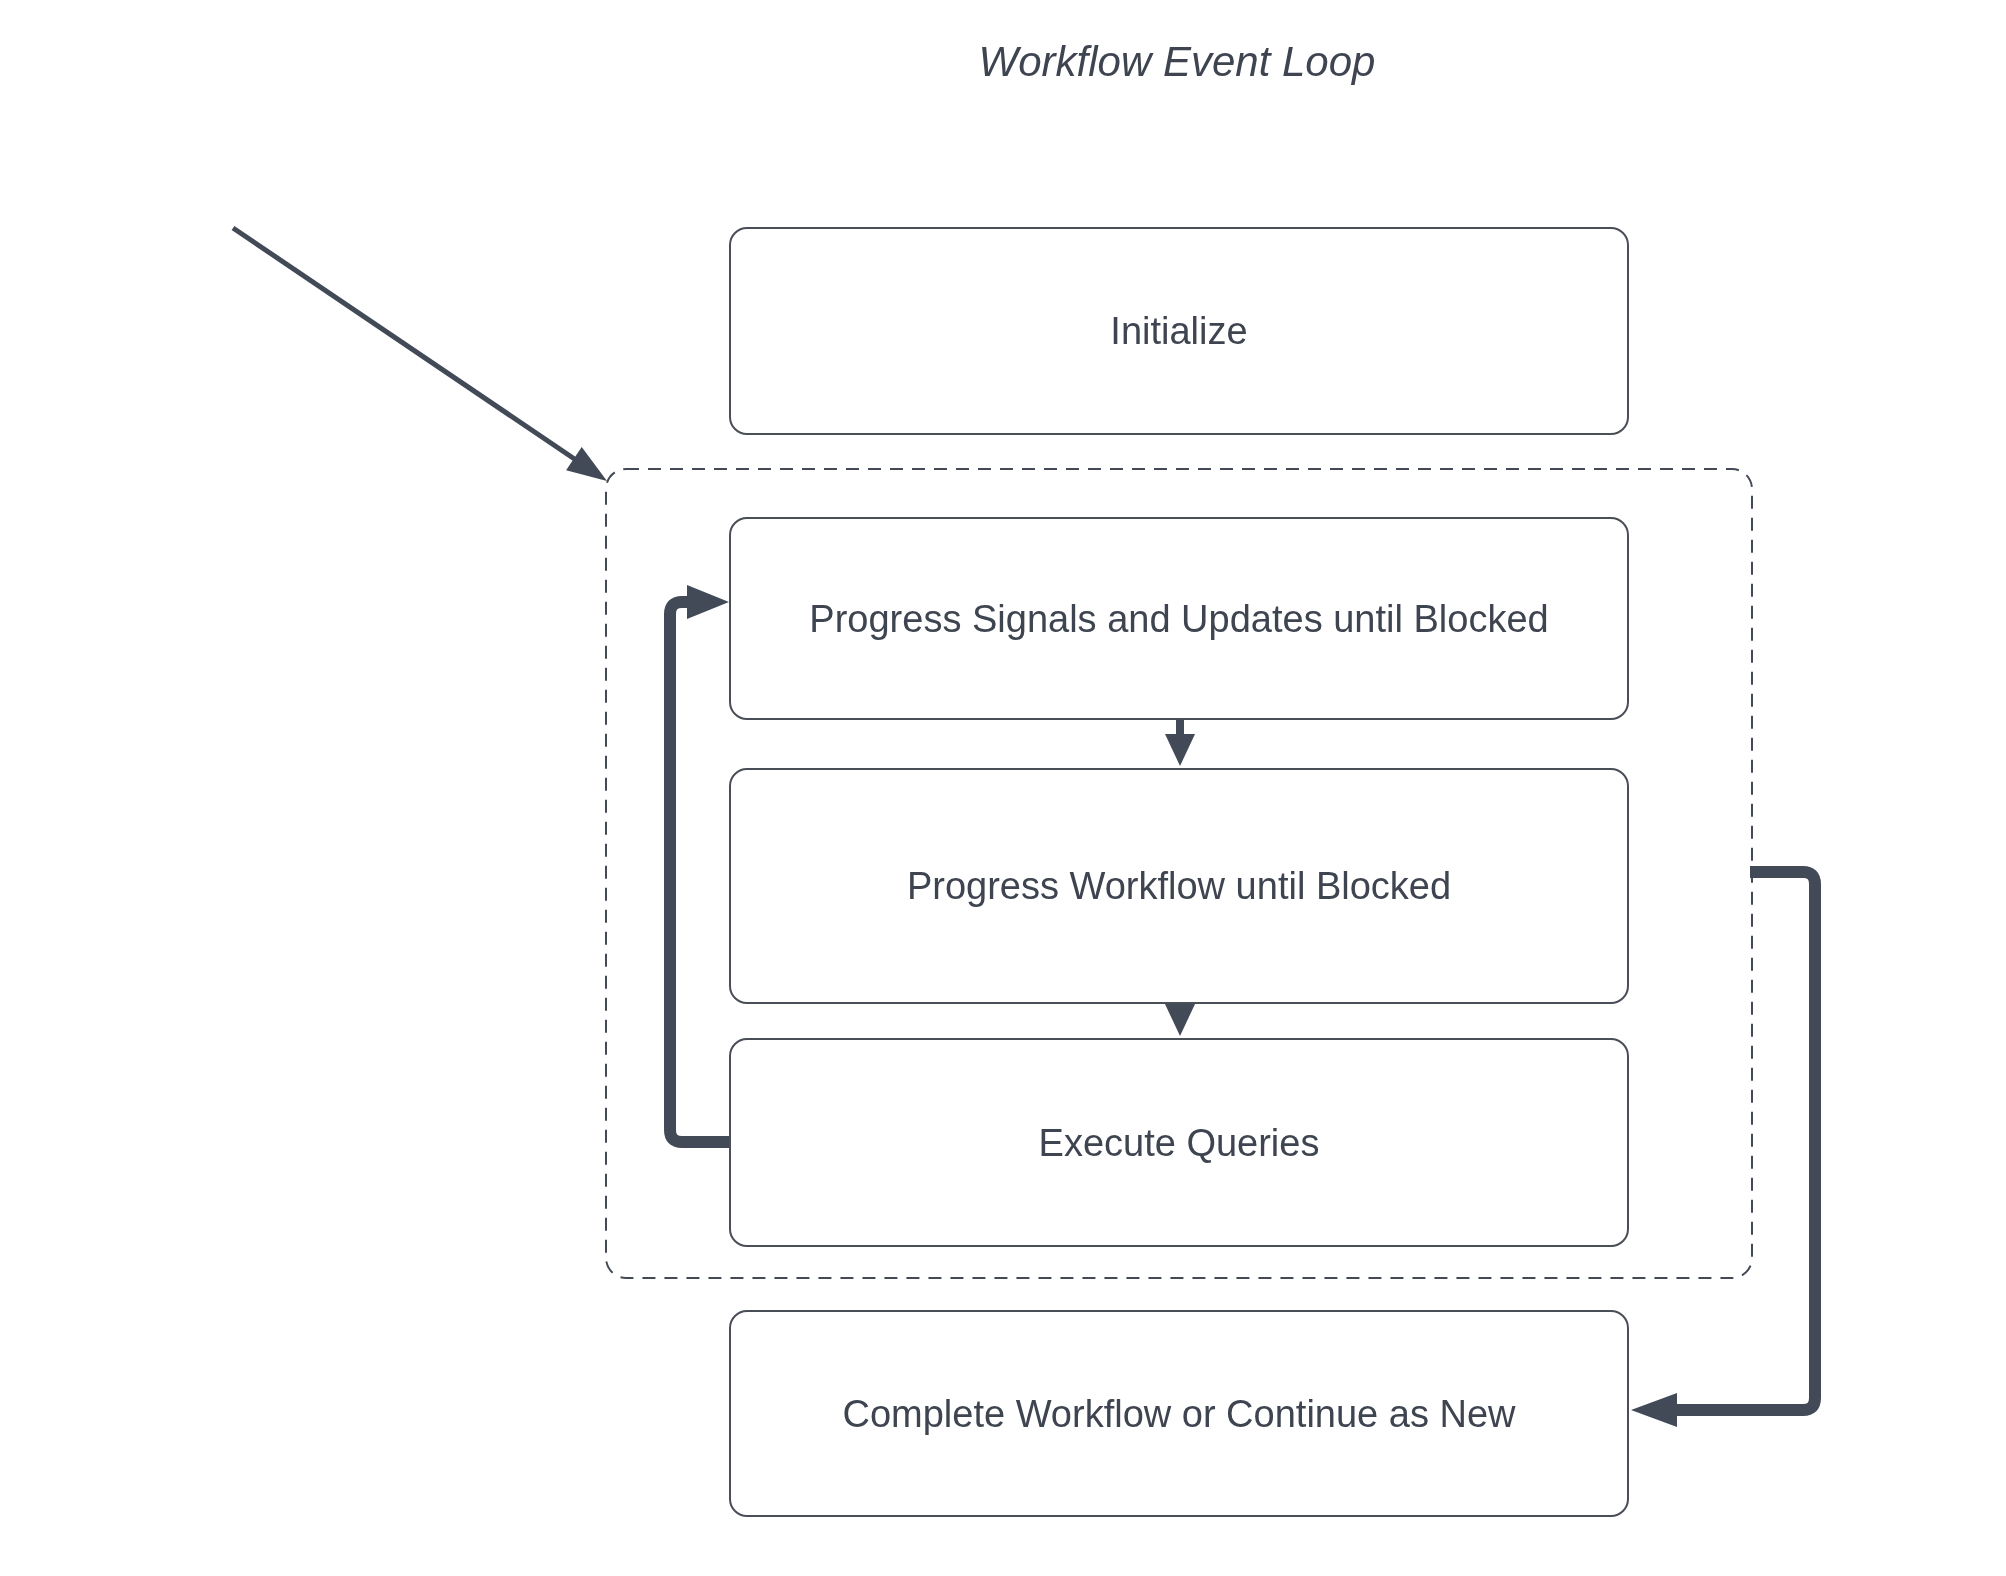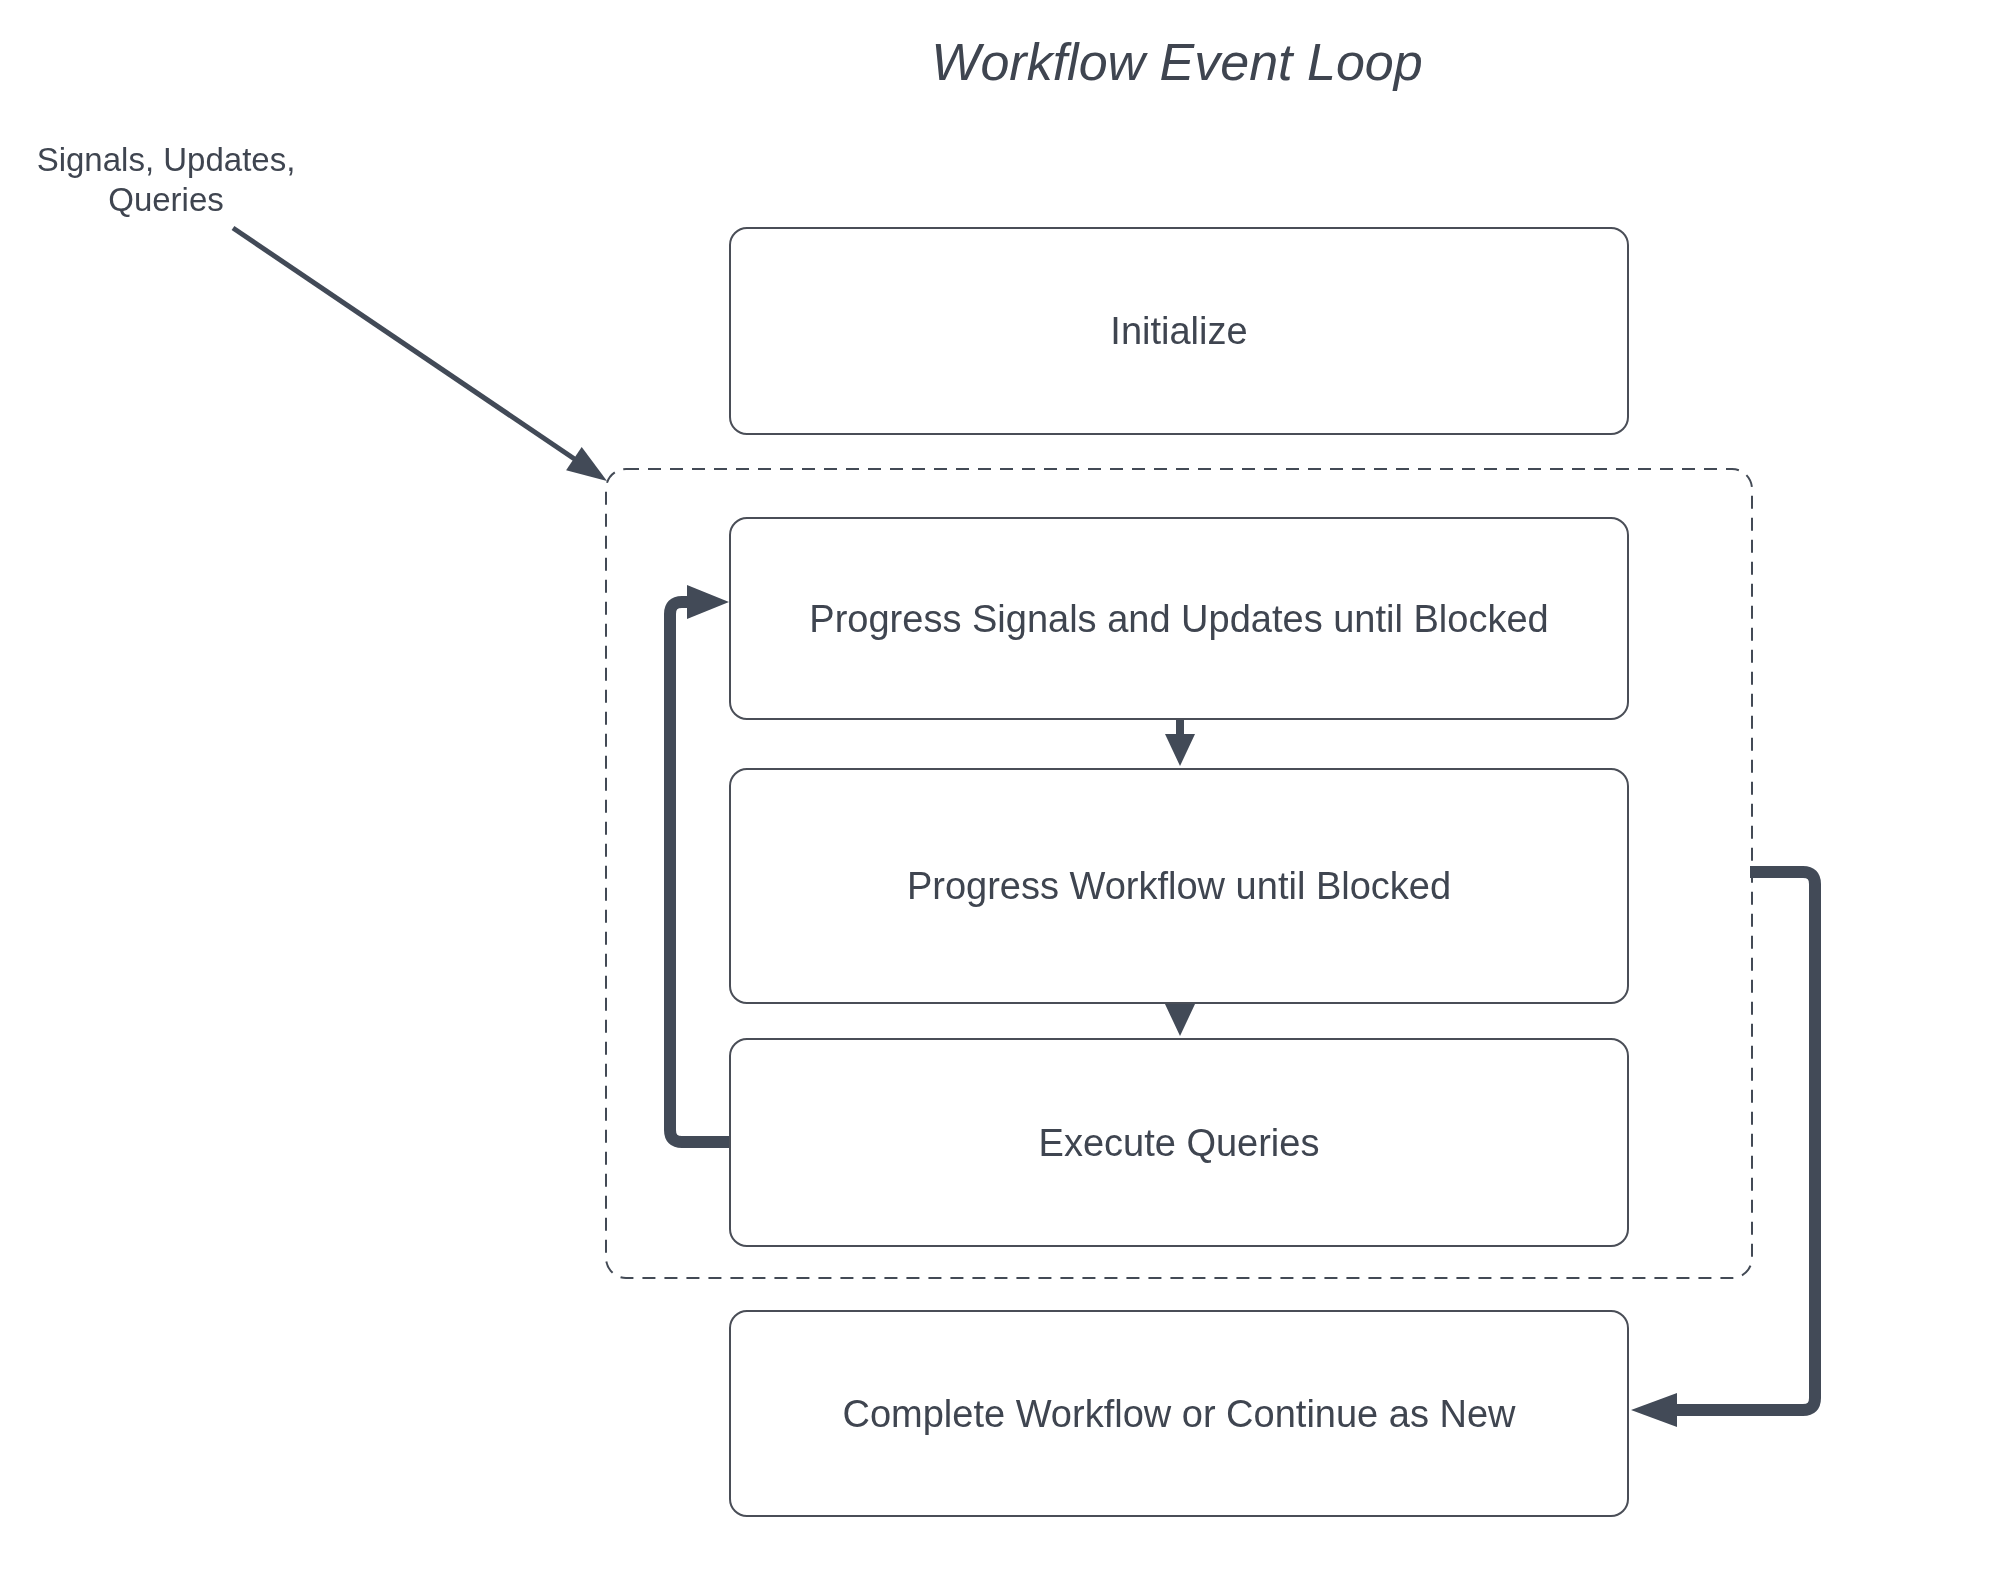--- a/index.html
+++ b/index.html
@@ -22,21 +22,21 @@
     color:#3F4550;font-size:38px;line-height:40px;
   }
   .n-init{top:227px;height:208px;}
   .n-b1{top:505px;height:203px;margin-top:12px;}
   .n-b2{top:768px;height:236px;}
   .n-b3{top:1038px;height:209px;}
   .n-b4{top:1310px;height:207px;}
   .title{
     position:absolute;top:38px;left:677px;width:1000px;
     text-align:center;
-    font-size:52px;line-height:48px;font-style:italic;
+    font-size:42px;line-height:48px;font-style:italic;
     color:#3F4550;
   }
   .side-label{
     position:absolute;top:140px;left:16px;width:300px;
     text-align:center;
     font-size:33px;line-height:40px;
     color:#3F4550;
   }
 </style>
 </head>
@@ -69,24 +69,20 @@
     </g>
 
     <g>
       <path d="M 1750 872 H 1803 Q 1815 872 1815 884 V 1398 Q 1815 1410 1803 1410 H 1677" fill="none" stroke="#424A57" stroke-width="12"></path>
       <polygon points="1631,1410 1677,1393 1677,1427" fill="#424A57"></polygon>
     </g>
   </svg>
 
   <div class="title">Workflow Event Loop</div>
 
-  <div class="side-label">
-    <div>Signals, Updates,</div>
-    <div>Queries</div>
-  </div>
 
   <div class="node n-init">
     <span>Initialize</span>
   </div>
 
   <div class="node n-b1">
     <span>Progress Signals and Updates until Blocked</span>
   </div>
 
   <div class="node n-b2">

